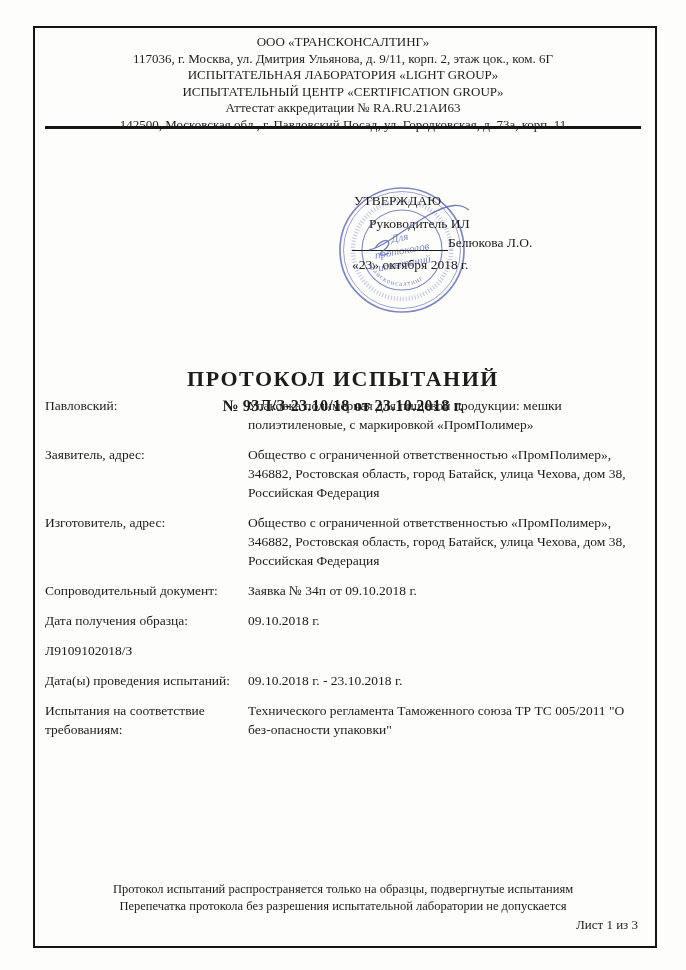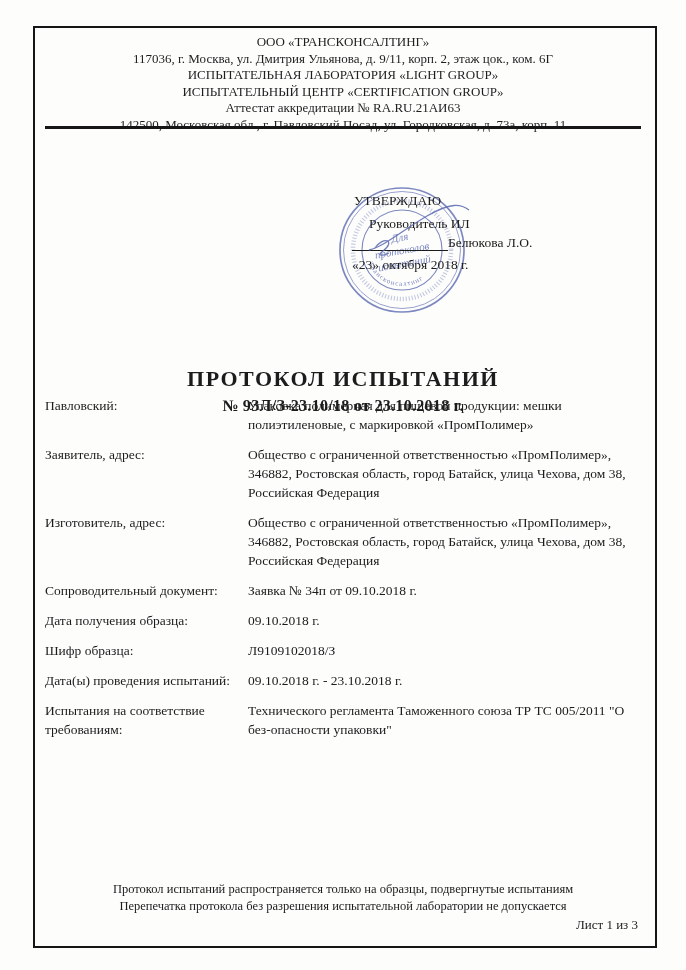--- a/index.html
+++ b/index.html
@@ -140,21 +140,20 @@
   </div>
   <div class="frow">
     <div class="flabel">Сопроводительный документ:</div>
     <div class="fvalue">Заявка № 34п от 09.10.2018 г.</div>
   </div>
   <div class="frow">
     <div class="flabel">Дата получения образца:</div>
     <div class="fvalue">09.10.2018 г.</div>
   </div>
   <div class="frow">
-    <div class="flabel">Шифр образца:</div>
     <div class="fvalue">Л9109102018/З</div>
   </div>
   <div class="frow">
     <div class="flabel">Дата(ы) проведения испытаний:</div>
     <div class="fvalue">09.10.2018 г. - 23.10.2018 г.</div>
   </div>
   <div class="frow">
     <div class="flabel">Испытания на соответствие требованиям:</div>
     <div class="fvalue">Технического регламента Таможенного союза ТР ТС 005/2011 "О без-опасности упаковки"</div>
   </div>

